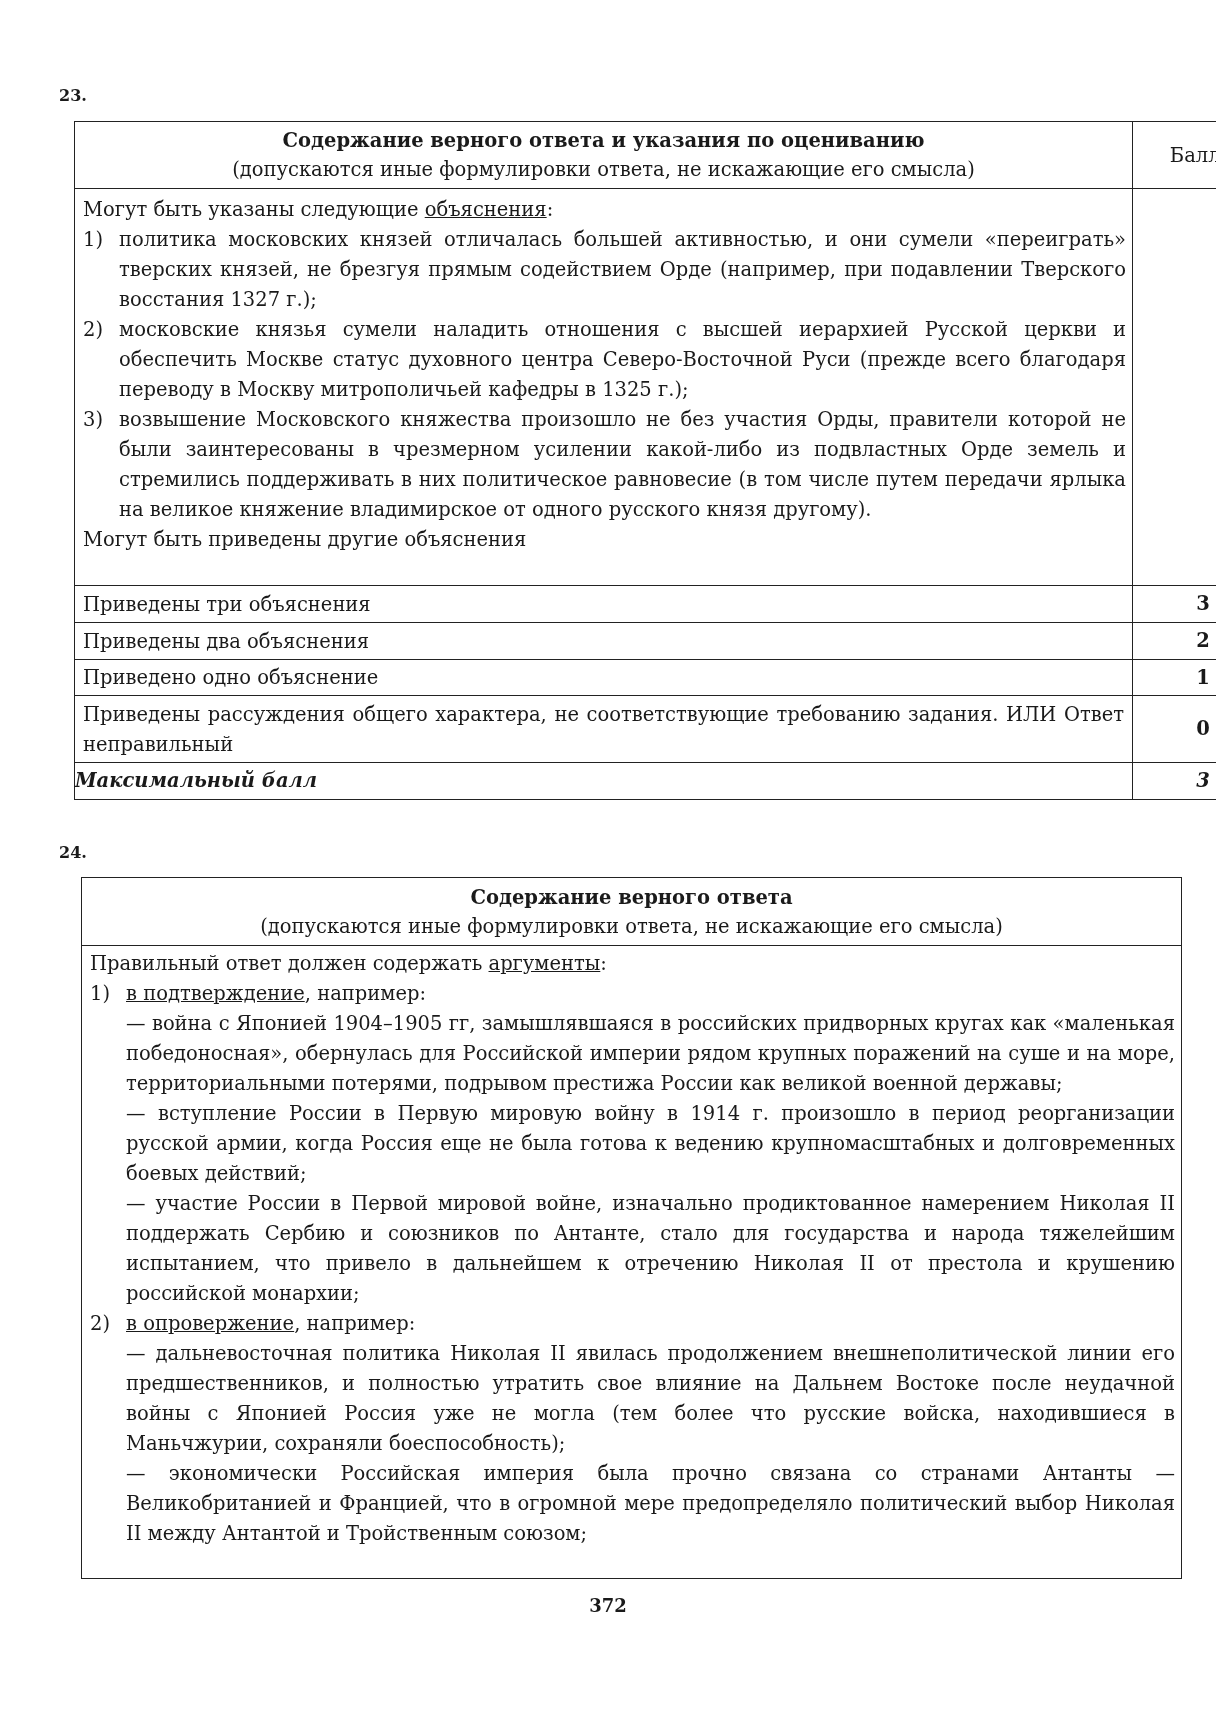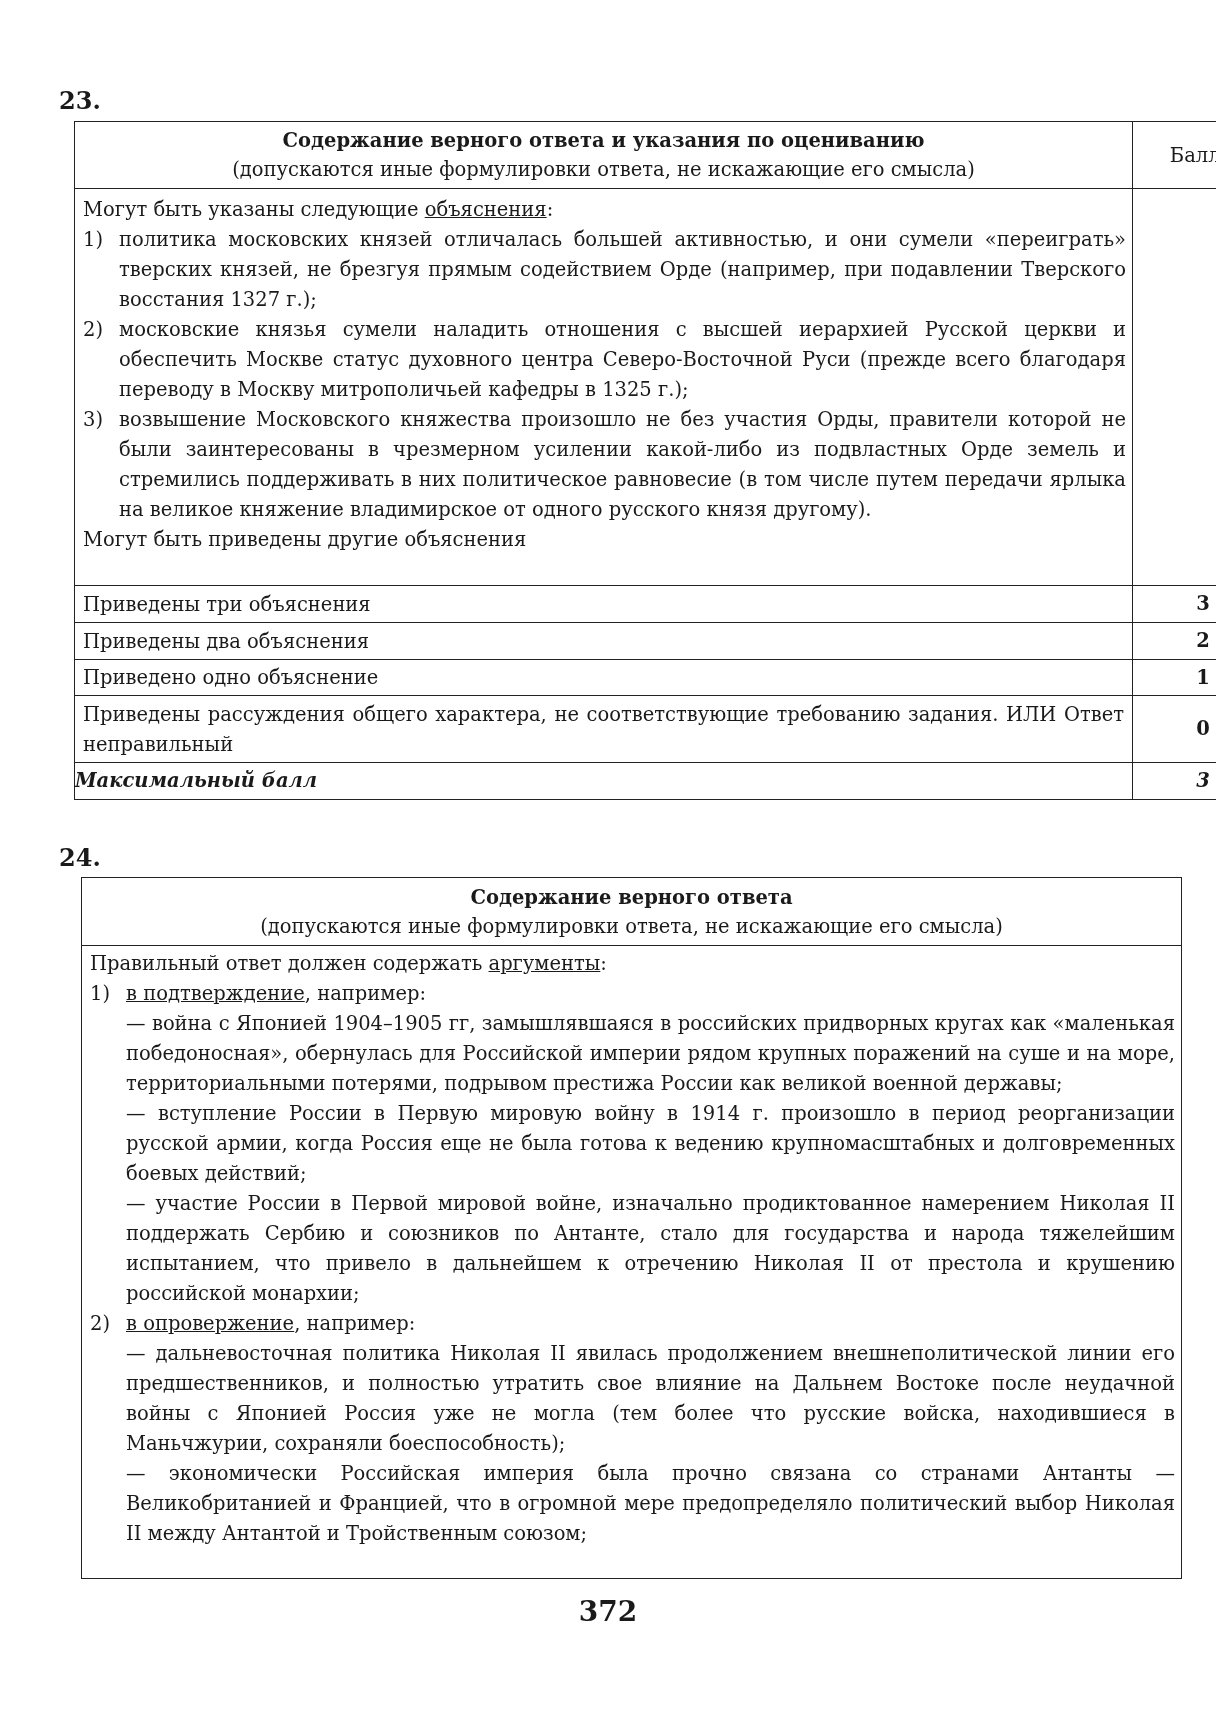--- a/index.html
+++ b/index.html
@@ -3,21 +3,21 @@
 <meta charset="utf-8">
 <style>
   html, body { margin: 0; padding: 0; background: #ffffff; }
   body {
     width: 1216px; height: 1712px; position: relative; overflow: hidden;
     font-family: "DejaVu Serif", "Liberation Serif", serif;
     color: #1a1a1a;
   }
   .qnum {
     position: absolute; left: 59px;
-    font-weight: bold; font-size: 24px; text-align: right;
+    font-weight: bold; font-size: 16px; text-align: right;
   }
   table.grid {
     position: absolute; border-collapse: collapse;
     font-size: 19.5px; line-height: 30px;
   }
   table.grid td {
     border: 1.6px solid #222; vertical-align: top; padding: 0;
   }
   .hdr { text-align: center; vertical-align: middle !important; line-height: 29px; }
   .hdr .bold { font-weight: bold; }
@@ -27,21 +27,21 @@
   .item .txt { flex: 1; text-align: justify; }
   .u { text-decoration: underline; }
   .crit { padding: 3px 8px 2px 8px !important; vertical-align: middle !important; text-align: justify; }
   .score { text-align: center; vertical-align: middle !important; font-weight: bold; }
   .maxlbl { text-align: left; font-style: italic; font-weight: bold; padding-right: 8px !important; vertical-align: middle !important; }
   .maxval { text-align: center; font-style: italic; font-weight: bold; vertical-align: middle !important; }
   .dash-p { text-align: justify; }
   .indent { padding-left: 36px; }
   .pagenum {
     position: absolute; top: 1595px; left: 0; width: 1216px; text-align: center;
-    font-weight: bold; font-size: 28px;
+    font-weight: bold; font-size: 18px;
   }
 </style>
 </head>
 <body>
 
 <div class="qnum" style="top:86px;">23.</div>
 
 <table class="grid" style="left:74px; top:121px; width:1200px;">
   <colgroup>
       <col style="width:968px">

